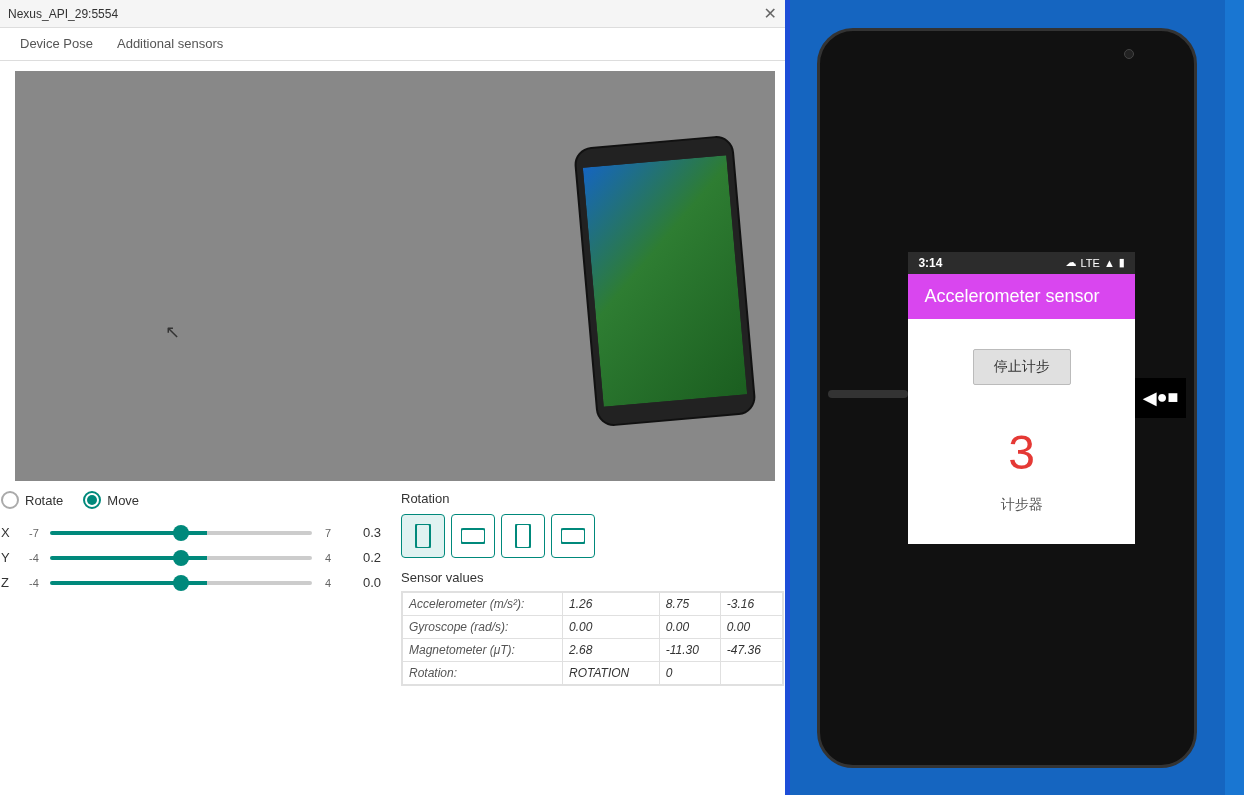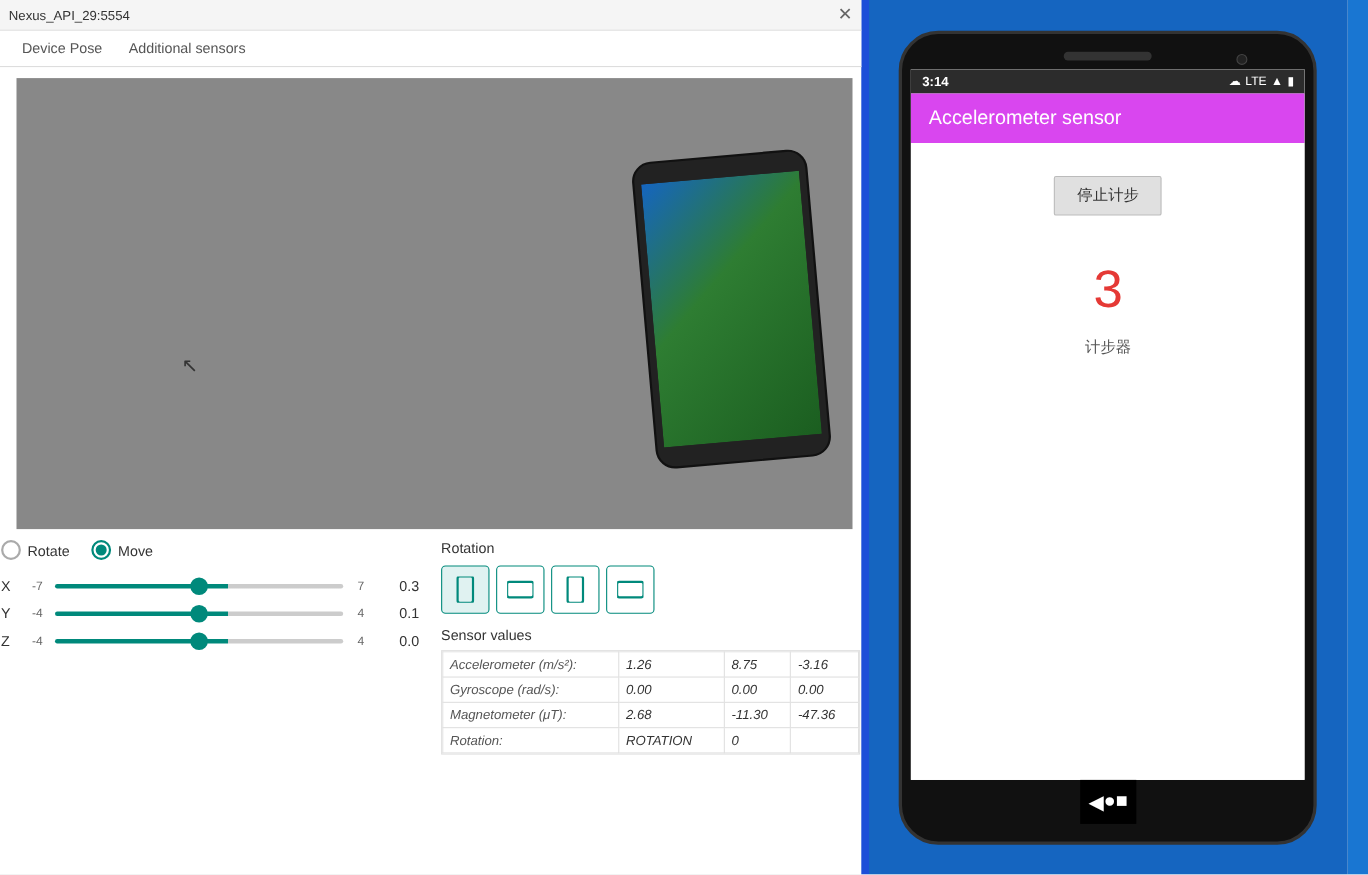--- a/index.html
+++ b/index.html
@@ -13,21 +13,21 @@
       display: flex;
     }
 
     
     .left-panel {
       width: 790px;
       height: 795px;
       background: #fff;
       display: flex;
       flex-direction: column;
-      border-right: 7px solid #1d4ed8;
+      border-right: 5px solid #1d4ed8;
     }
 
     .title-bar {
       display: flex;
       align-items: center;
       justify-content: space-between;
       padding: 4px 8px;
       background: #f5f5f5;
       border-bottom: 1px solid #ddd;
       height: 28px;
@@ -293,21 +293,20 @@
       position: relative;
     }
 
     .phone-frame {
       width: 380px;
       height: 740px;
       background: #111;
       border-radius: 36px;
       border: 3px solid #333;
       display: flex;
-      flex-direction: column;
       align-items: center;
       padding: 16px 8px 16px 8px;
       position: relative;
     }
 
     .phone-speaker {
       width: 80px;
       height: 8px;
       background: #333;
       border-radius: 4px;
@@ -481,21 +480,21 @@
         <span class="slider-value">0.3</span>
       </div>
 
       <div class="slider-row">
         <span class="axis-label">Y</span>
         <div class="slider-container">
           <span class="slider-min">-4</span>
           <input type="range" class="slider" min="-4" max="4" value="0" style="">
           <span class="slider-max">4</span>
         </div>
-        <span class="slider-value">0.1</span>
+        <span class="slider-value">0.2</span>
       </div>
 
       <div class="slider-row">
         <span class="axis-label">Z</span>
         <div class="slider-container">
           <span class="slider-min">-4</span>
           <input type="range" class="slider" min="-4" max="4" value="0" style="">
           <span class="slider-max">4</span>
         </div>
         <span class="slider-value">0.0</span>

